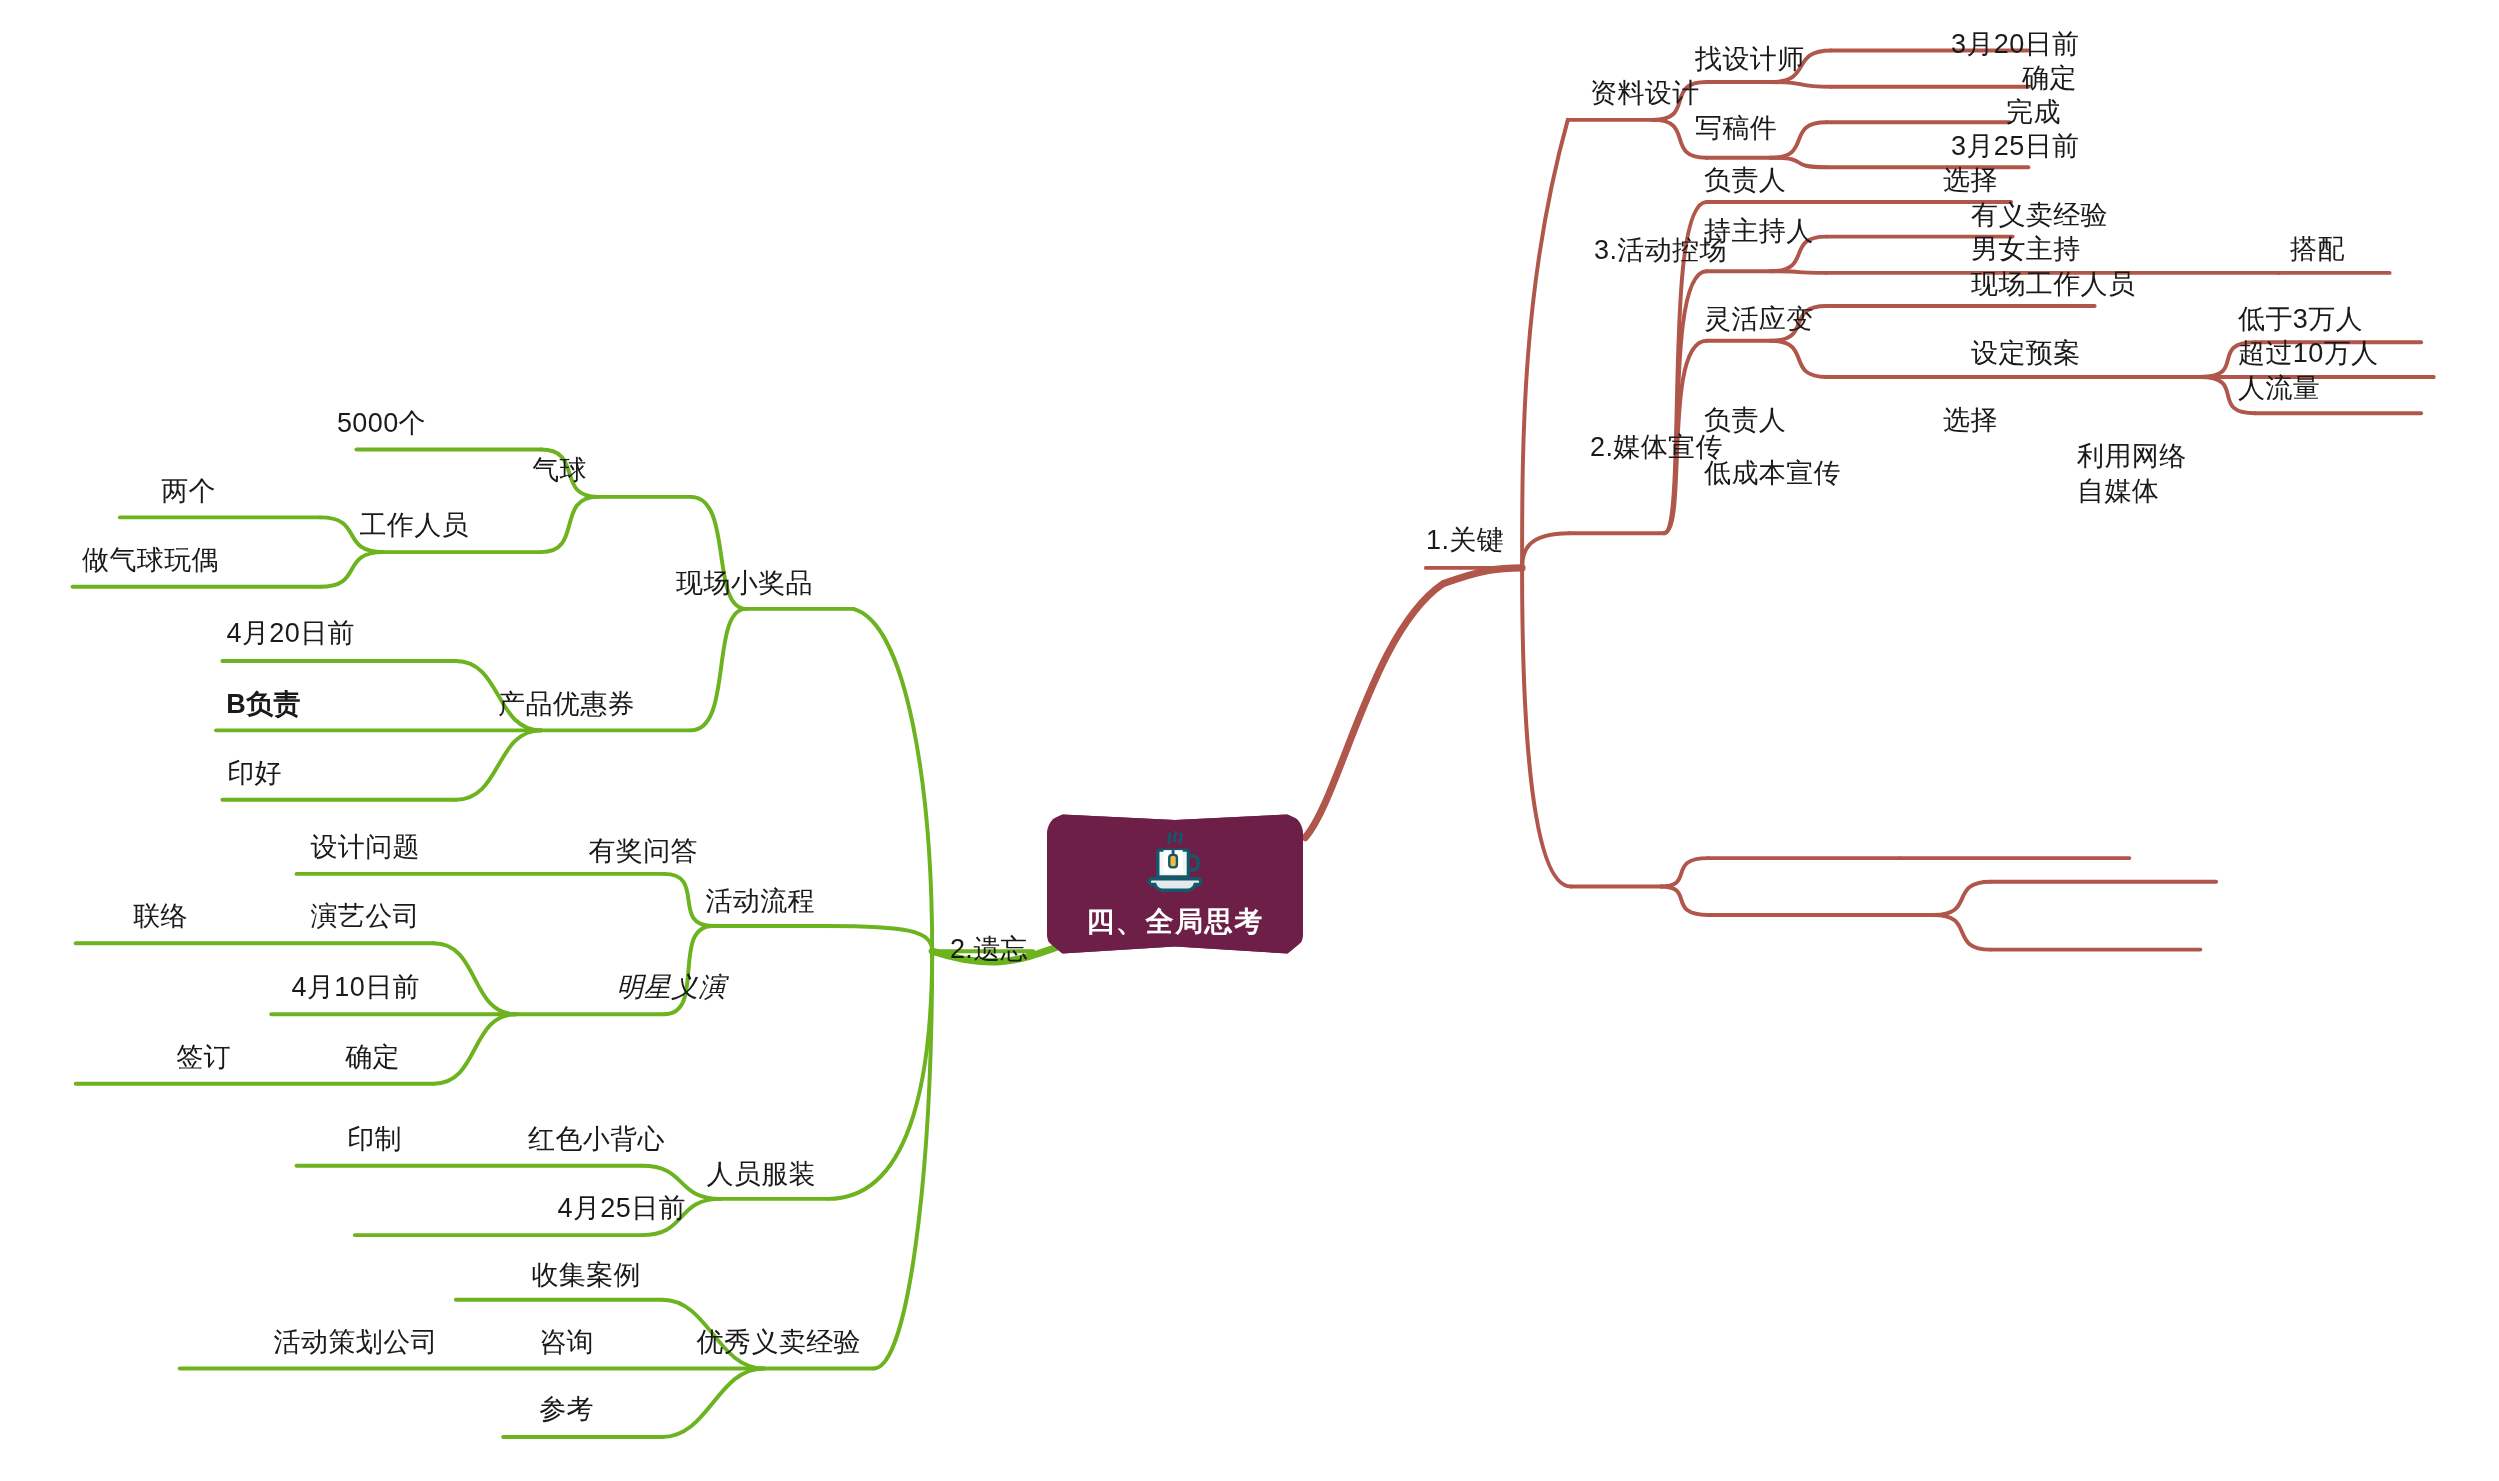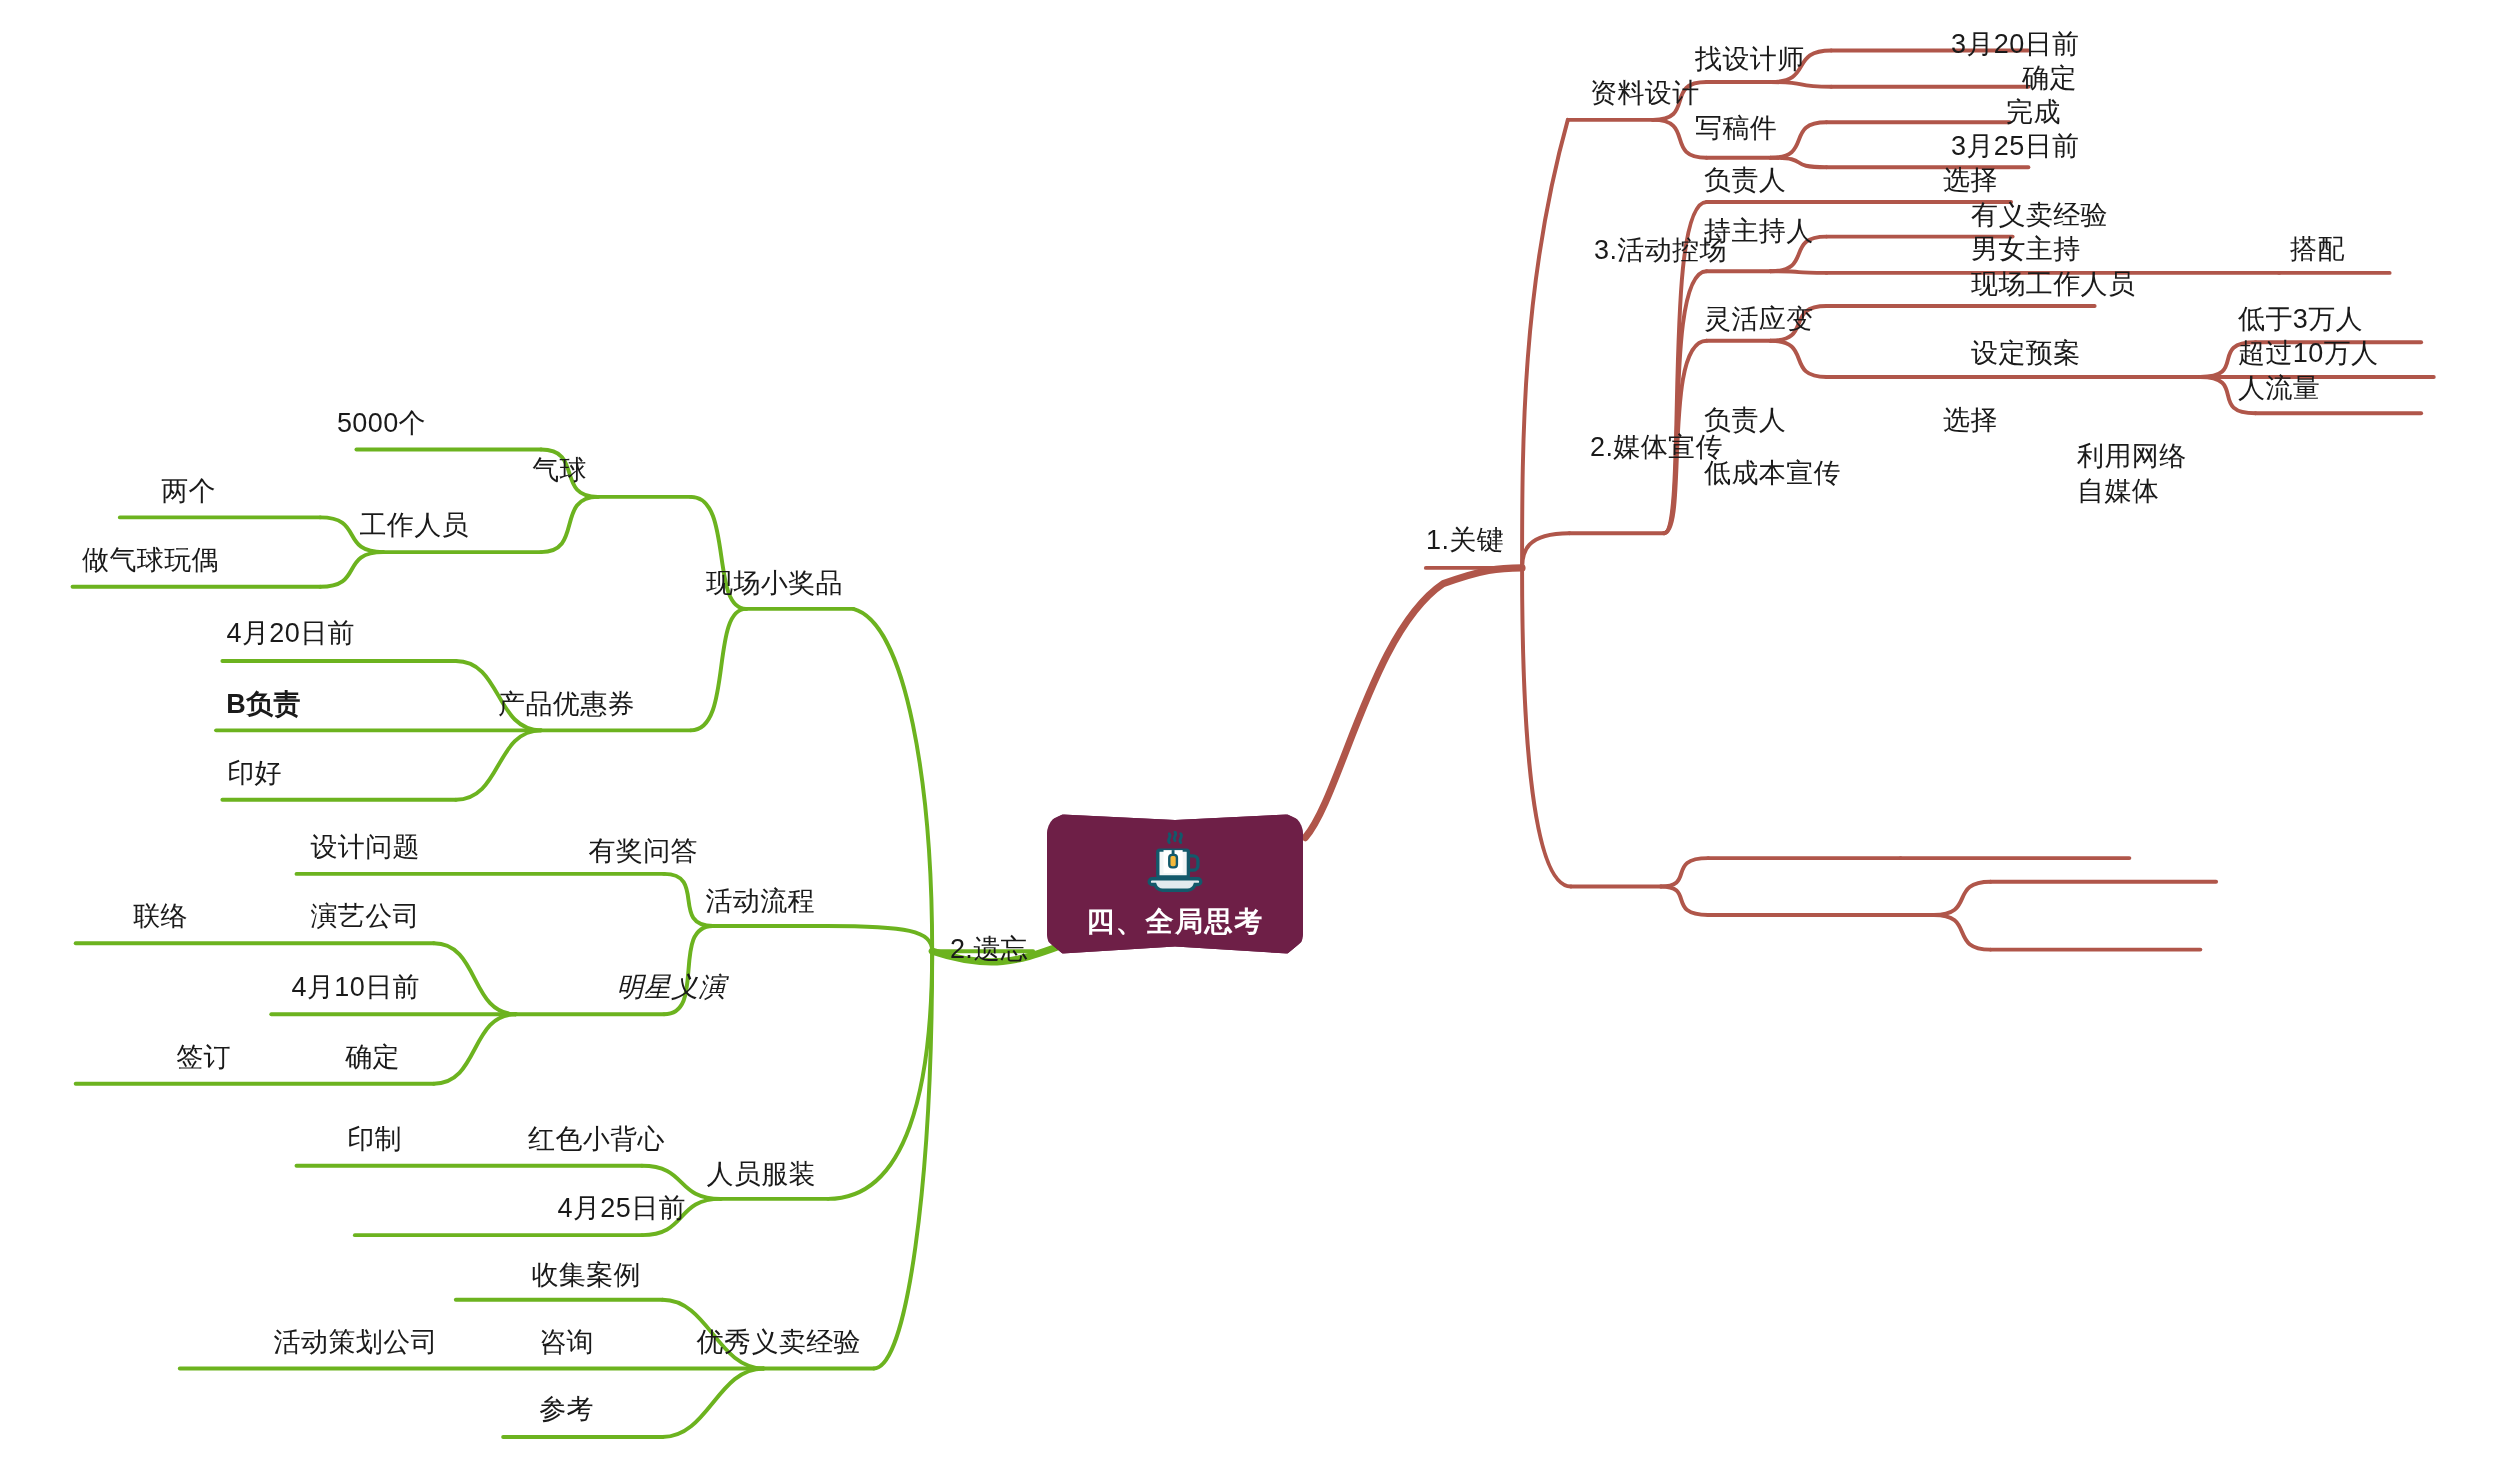--- a/index.html
+++ b/index.html
@@ -199,21 +199,21 @@
       <div class="node-label anchor-left" style="left: 2238px; top: 333px;">低于3万人</div>
       <div class="node-label anchor-left" style="left: 2238px; top: 367px;">超过10万人</div>
       <div class="node-label anchor-left" style="left: 2238px; top: 402px;">人流量</div>
       <div class="node-label anchor-left" style="left: 1590px; top: 461px;">2.媒体宣传</div>
       <div class="node-label anchor-left" style="left: 1704px; top: 434px;">负责人</div>
       <div class="node-label anchor-left" style="left: 1943px; top: 434px;">选择</div>
       <div class="node-label anchor-left" style="left: 1704px; top: 487px;">低成本宣传</div>
       <div class="node-label anchor-left" style="left: 2077px; top: 470px;">利用网络</div>
       <div class="node-label anchor-left" style="left: 2077px; top: 505px;">自媒体</div>
       <div class="node-label anchor-right" style="left: 1028px; top: 963px;">2.遗忘</div>
-      <div class="node-label anchor-right" style="left: 843px; top: 597px;">现场小奖品</div>
+      <div class="node-label anchor-right" style="left: 813px; top: 597px;">现场小奖品</div>
       <div class="node-label anchor-right" style="left: 587px; top: 484px;">气球</div>
       <div class="node-label anchor-right" style="left: 426px; top: 437px;">5000个</div>
       <div class="node-label anchor-right" style="left: 469px; top: 539px;">工作人员</div>
       <div class="node-label anchor-right" style="left: 216px; top: 505px;">两个</div>
       <div class="node-label anchor-right" style="left: 219px; top: 574px;">做气球玩偶</div>
       <div class="node-label anchor-right" style="left: 635px; top: 718px;">产品优惠券</div>
       <div class="node-label anchor-right" style="left: 355px; top: 647px;">4月20日前</div>
       <div class="node-label anchor-right" style="left: 301px; top: 718px; font-weight: bold;">B负责</div>
       <div class="node-label anchor-right" style="left: 282px; top: 787px;">印好</div>
       <div class="node-label anchor-right" style="left: 815px; top: 915px;">活动流程</div>

